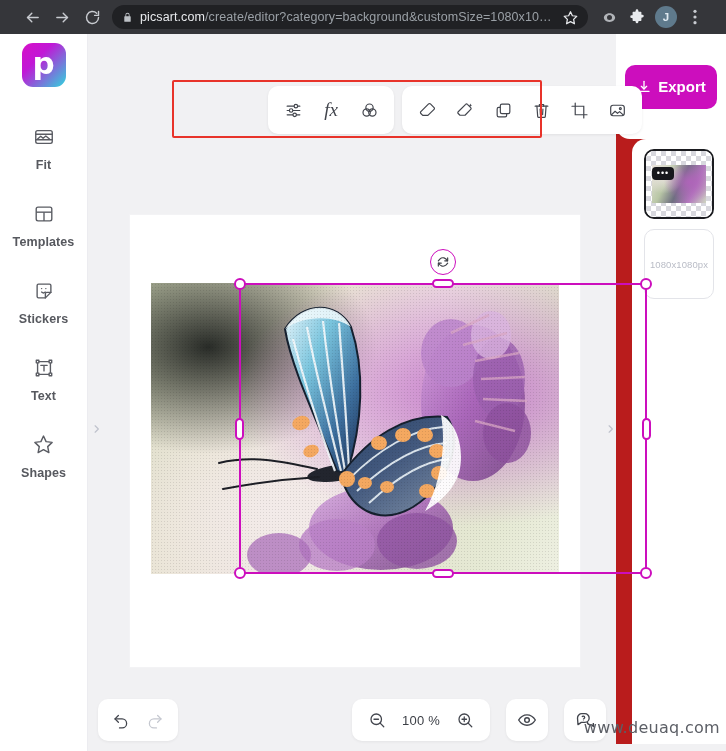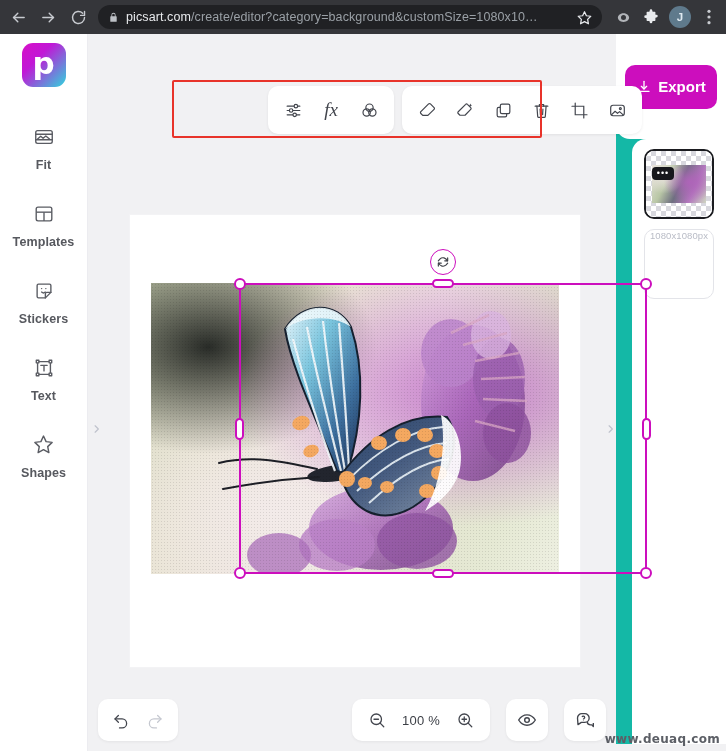--- a/index.html
+++ b/index.html
@@ -9,21 +9,21 @@
     background: #f1f1f3;
     overflow: hidden;
   }
 
   
   .browser-bar {
     height: 34px;
     background: #35363a;
     display: flex;
     align-items: center;
-    padding: 0 4px;
+    padding: 0 18px;
     gap: 2px;
   }
   .nav-btn {
     width: 28px; height: 28px;
     display: flex; align-items: center; justify-content: center;
     border-radius: 50%;
     color: #c8cbd0;
     flex: 0 0 auto;
   }
   .omnibox {
@@ -308,21 +308,21 @@
     display: flex; align-items: center; justify-content: center;
     color: #42454d;
   }
   .icon-btn.muted { color: #c5c8d0; }
 
   
   .right-panel {
     position: absolute;
     right: 0; top: 0; bottom: 7px;
     width: 110px;
-    background: #14b8a6;
+    background: #b91c1c;
     z-index: 6;
   }
   .export-card {
     position: absolute;
     left: 0; top: 0;
     width: 110px; height: 105px;
     background: #fff;
     border-radius: 0 0 0 14px;
     display: flex; align-items: center; justify-content: center;
   }
@@ -354,21 +354,21 @@
     width: 70px; height: 70px;
     border-radius: 10px;
     background: #fff;
     overflow: hidden;
   }
   .layer-tile.selected {
     border: 2.5px solid #1b1c20;
   }
   .layer-tile.plain {
     border: 1px solid #e3e4e9;
-    display: flex; align-items: flex-start; justify-content: center;
+    display: flex; align-items: center; justify-content: center;
   }
   .checker {
     position: absolute; inset: 0;
     background-image:
       linear-gradient(45deg, #d8d8de 25%, transparent 25%, transparent 75%, #d8d8de 75%),
       linear-gradient(45deg, #d8d8de 25%, transparent 25%, transparent 75%, #d8d8de 75%);
     background-size: 10px 10px;
     background-position: 0 0, 5px 5px;
     background-color: #ffffff;
   }
@@ -401,27 +401,26 @@
     position: absolute;
     left: -14px; top: 384px;
     width: 16px; height: 22px;
     display: flex; align-items: center; justify-content: center;
     color: #bfc2cc;
   }
 
   
   .watermark {
     position: absolute;
-    right: 6px; bottom: 5px;
-    font-size: 12px;
+    right: 6px; bottom: 14px;
+    font-size: 16px;
     color: #5c5f66;
     font-family: "DejaVu Sans", sans-serif;
     letter-spacing: 0.3px;
     z-index: 20;
-    font-weight: bold;
   }
 </style>
 </head>
 <body>
 
 <div class="browser-bar">
   <div class="nav-btn">
     <svg width="17" height="17" viewBox="0 0 24 24" fill="none" stroke="currentColor" stroke-width="2" stroke-linecap="round" stroke-linejoin="round">
       <line x1="20" y1="12" x2="5" y2="12"></line>
         <polyline points="11 18 5 12 11 6"></polyline>

